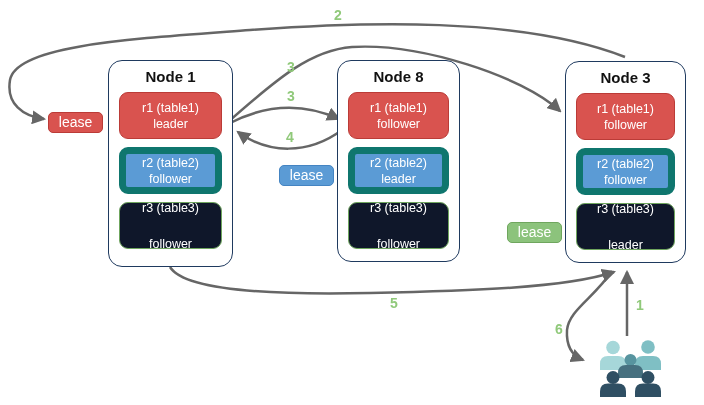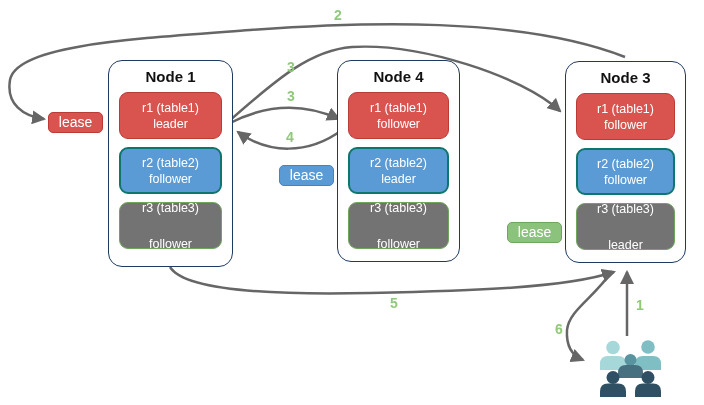--- a/index.html
+++ b/index.html
@@ -16,22 +16,22 @@
   .node-title{
     text-align:center;font-weight:bold;font-size:15px;color:#111111;
     line-height:18px;margin:0 0 6px 0;
   }
   .replica{
     height:47px;border-radius:9px;margin:0 0 8px 0;box-sizing:border-box;
     display:flex;flex-direction:column;align-items:center;justify-content:center;
     color:#ffffff;font-size:12.5px;line-height:16px;text-align:left;
   }
   .replica.red{background:#d9534f;border:1px solid #bb3b37;}
-  .replica.blue{background:#5b9bd5;border:2px solid #0f766e;}
-  .replica.green{background:#737373;border:1px solid #6fa65e;gap:20px;}
+  .replica.blue{background:#5b9bd5;border:7px solid #0f766e;}
+  .replica.green{background:#0f172a;border:1px solid #6fa65e;gap:20px;}
 
   .lease{
     position:absolute;width:55px;height:21px;border-radius:5px;box-sizing:border-box;
     color:#ffffff;font-size:14px;line-height:19px;text-align:center;
   }
   .lease.red{background:#d9534f;border:1px solid #bb3b37;}
   .lease.blue{background:#5b9bd5;border:1px solid #4484c2;}
   .lease.green{background:#8cc37c;border:1px solid #6fa65e;}
 
   .step{
@@ -84,21 +84,21 @@
       <span>r2 (table2)</span>
       <span>follower</span>
     </div>
     <div class="replica green">
       <span>r3 (table3)</span>
       <span>follower</span>
     </div>
   </div>
 
   <div class="node node2">
-    <div class="node-title">Node 4</div>
+    <div class="node-title">Node 8</div>
     <div class="replica red">
       <span>r1 (table1)</span>
       <span>follower</span>
     </div>
     <div class="replica blue">
       <span>r2 (table2)</span>
       <span>leader</span>
     </div>
     <div class="replica green">
       <span>r3 (table3)</span>

